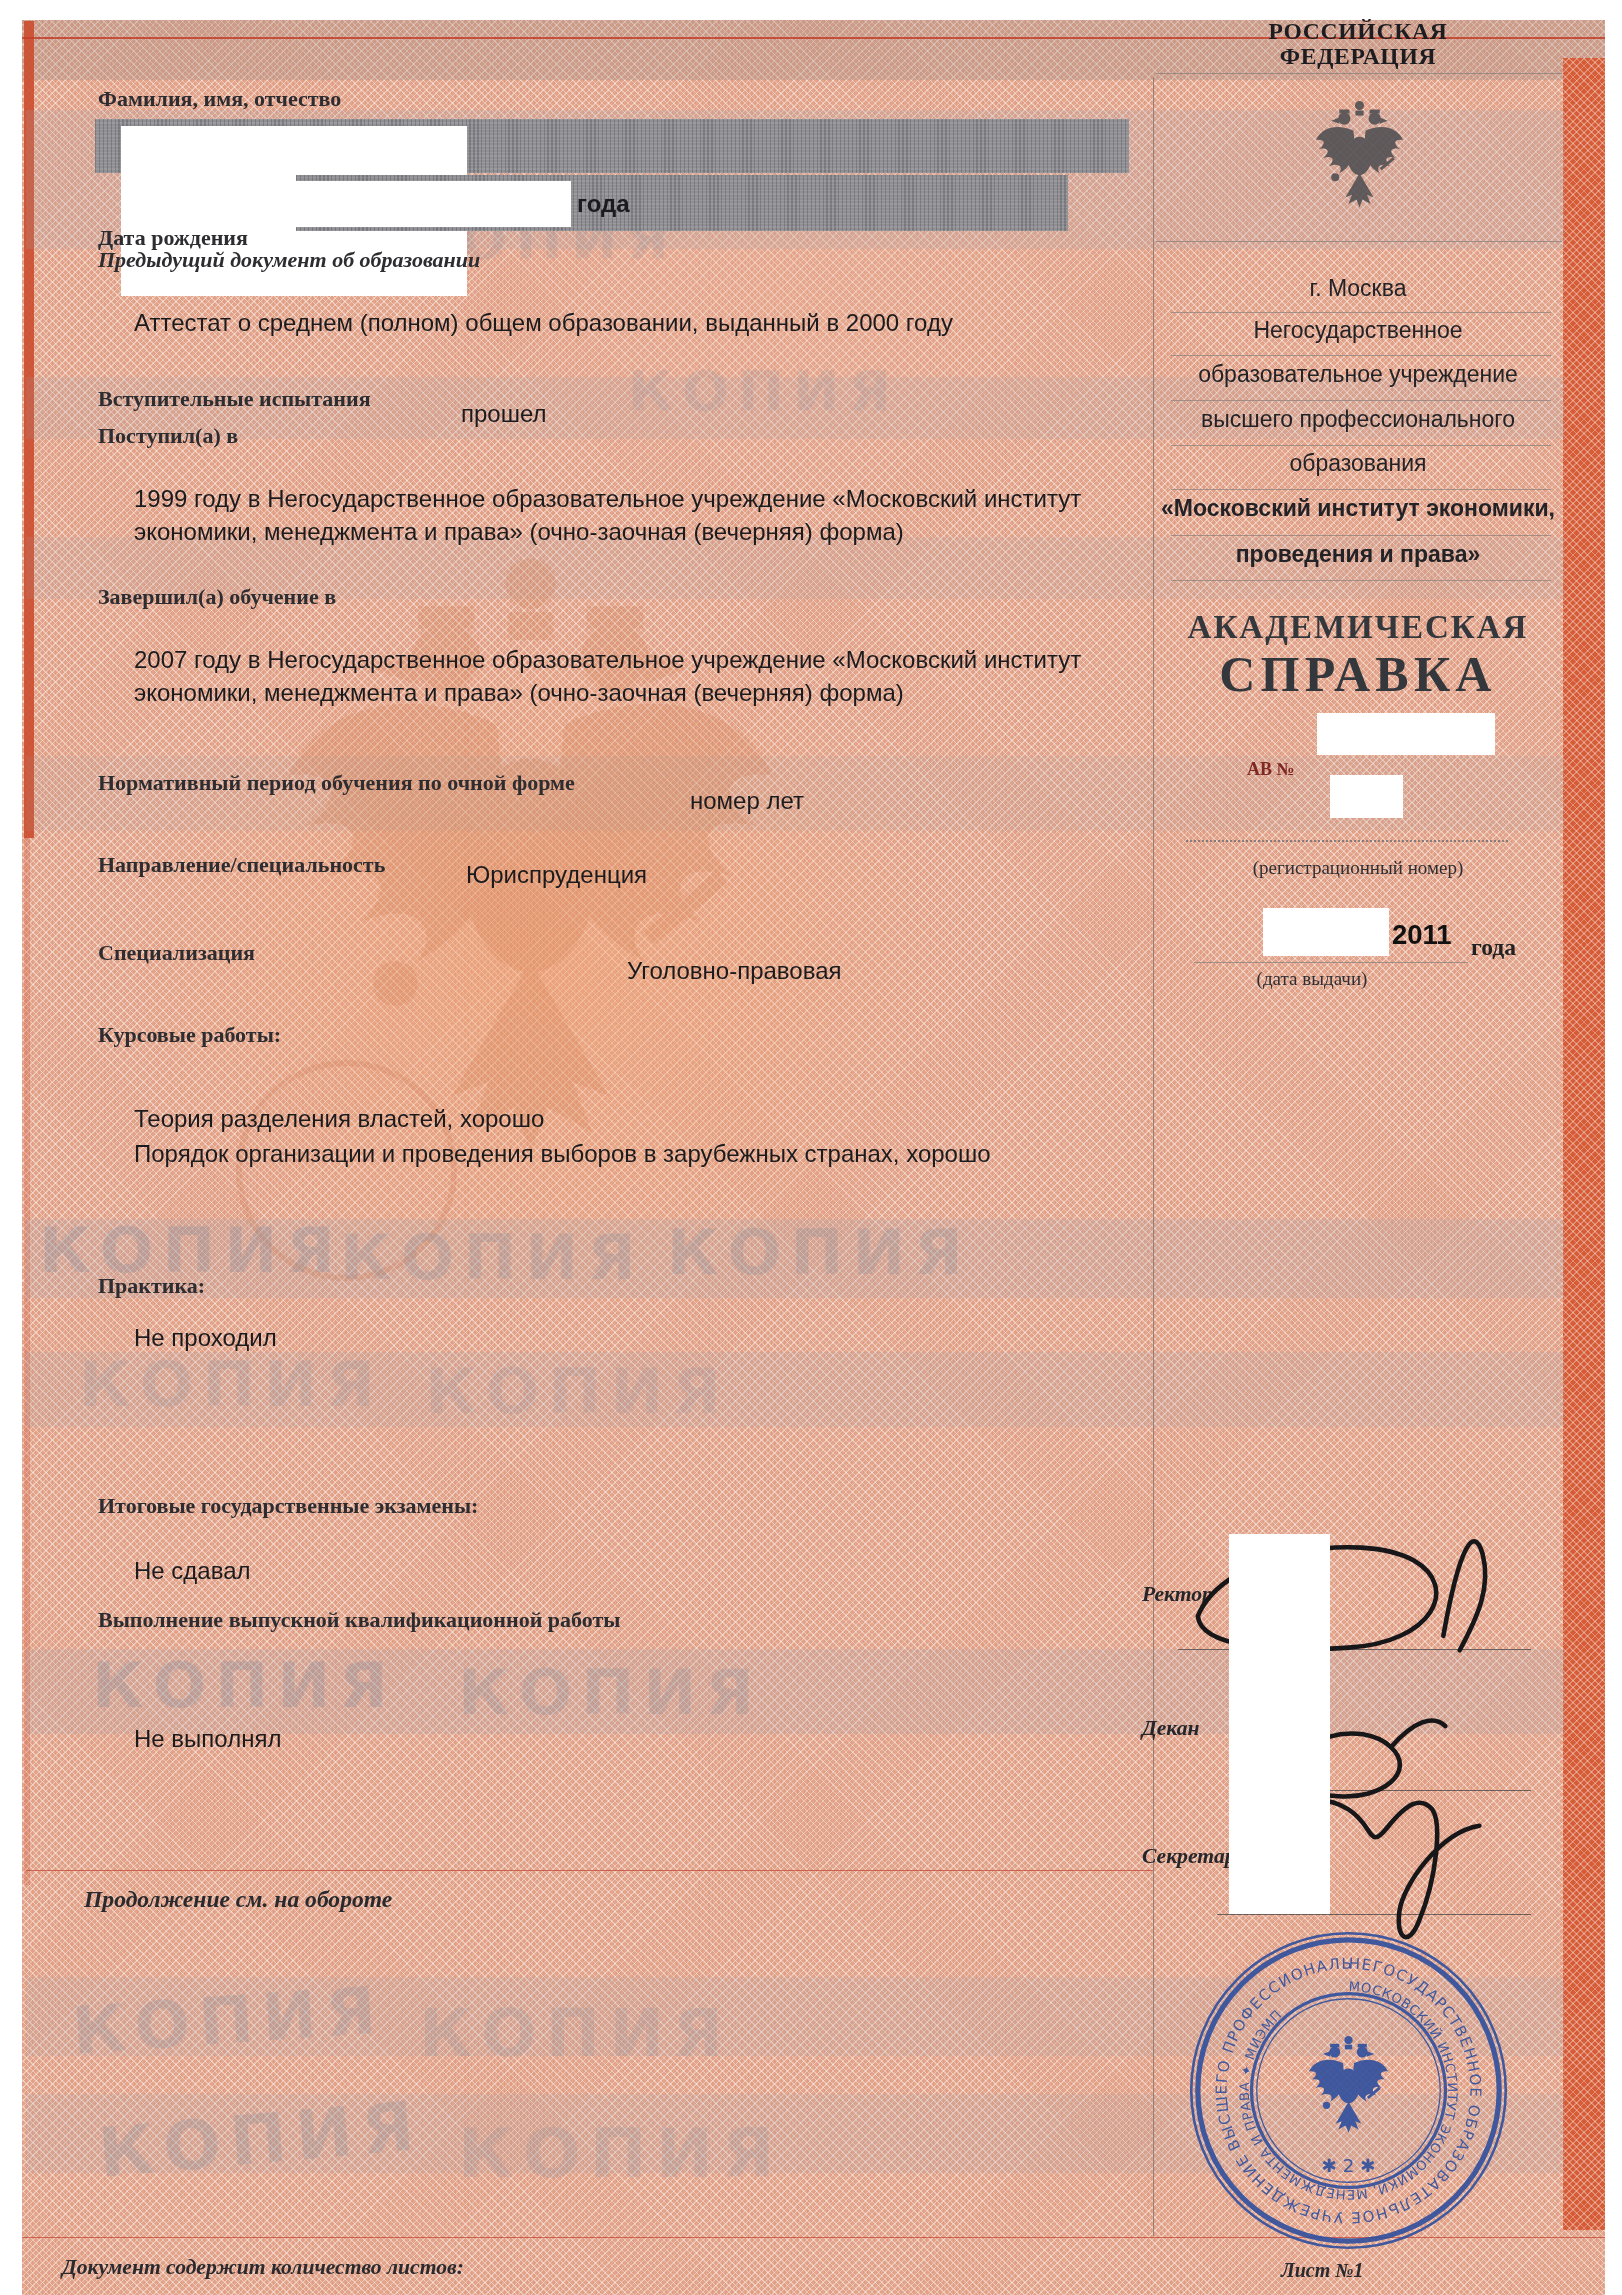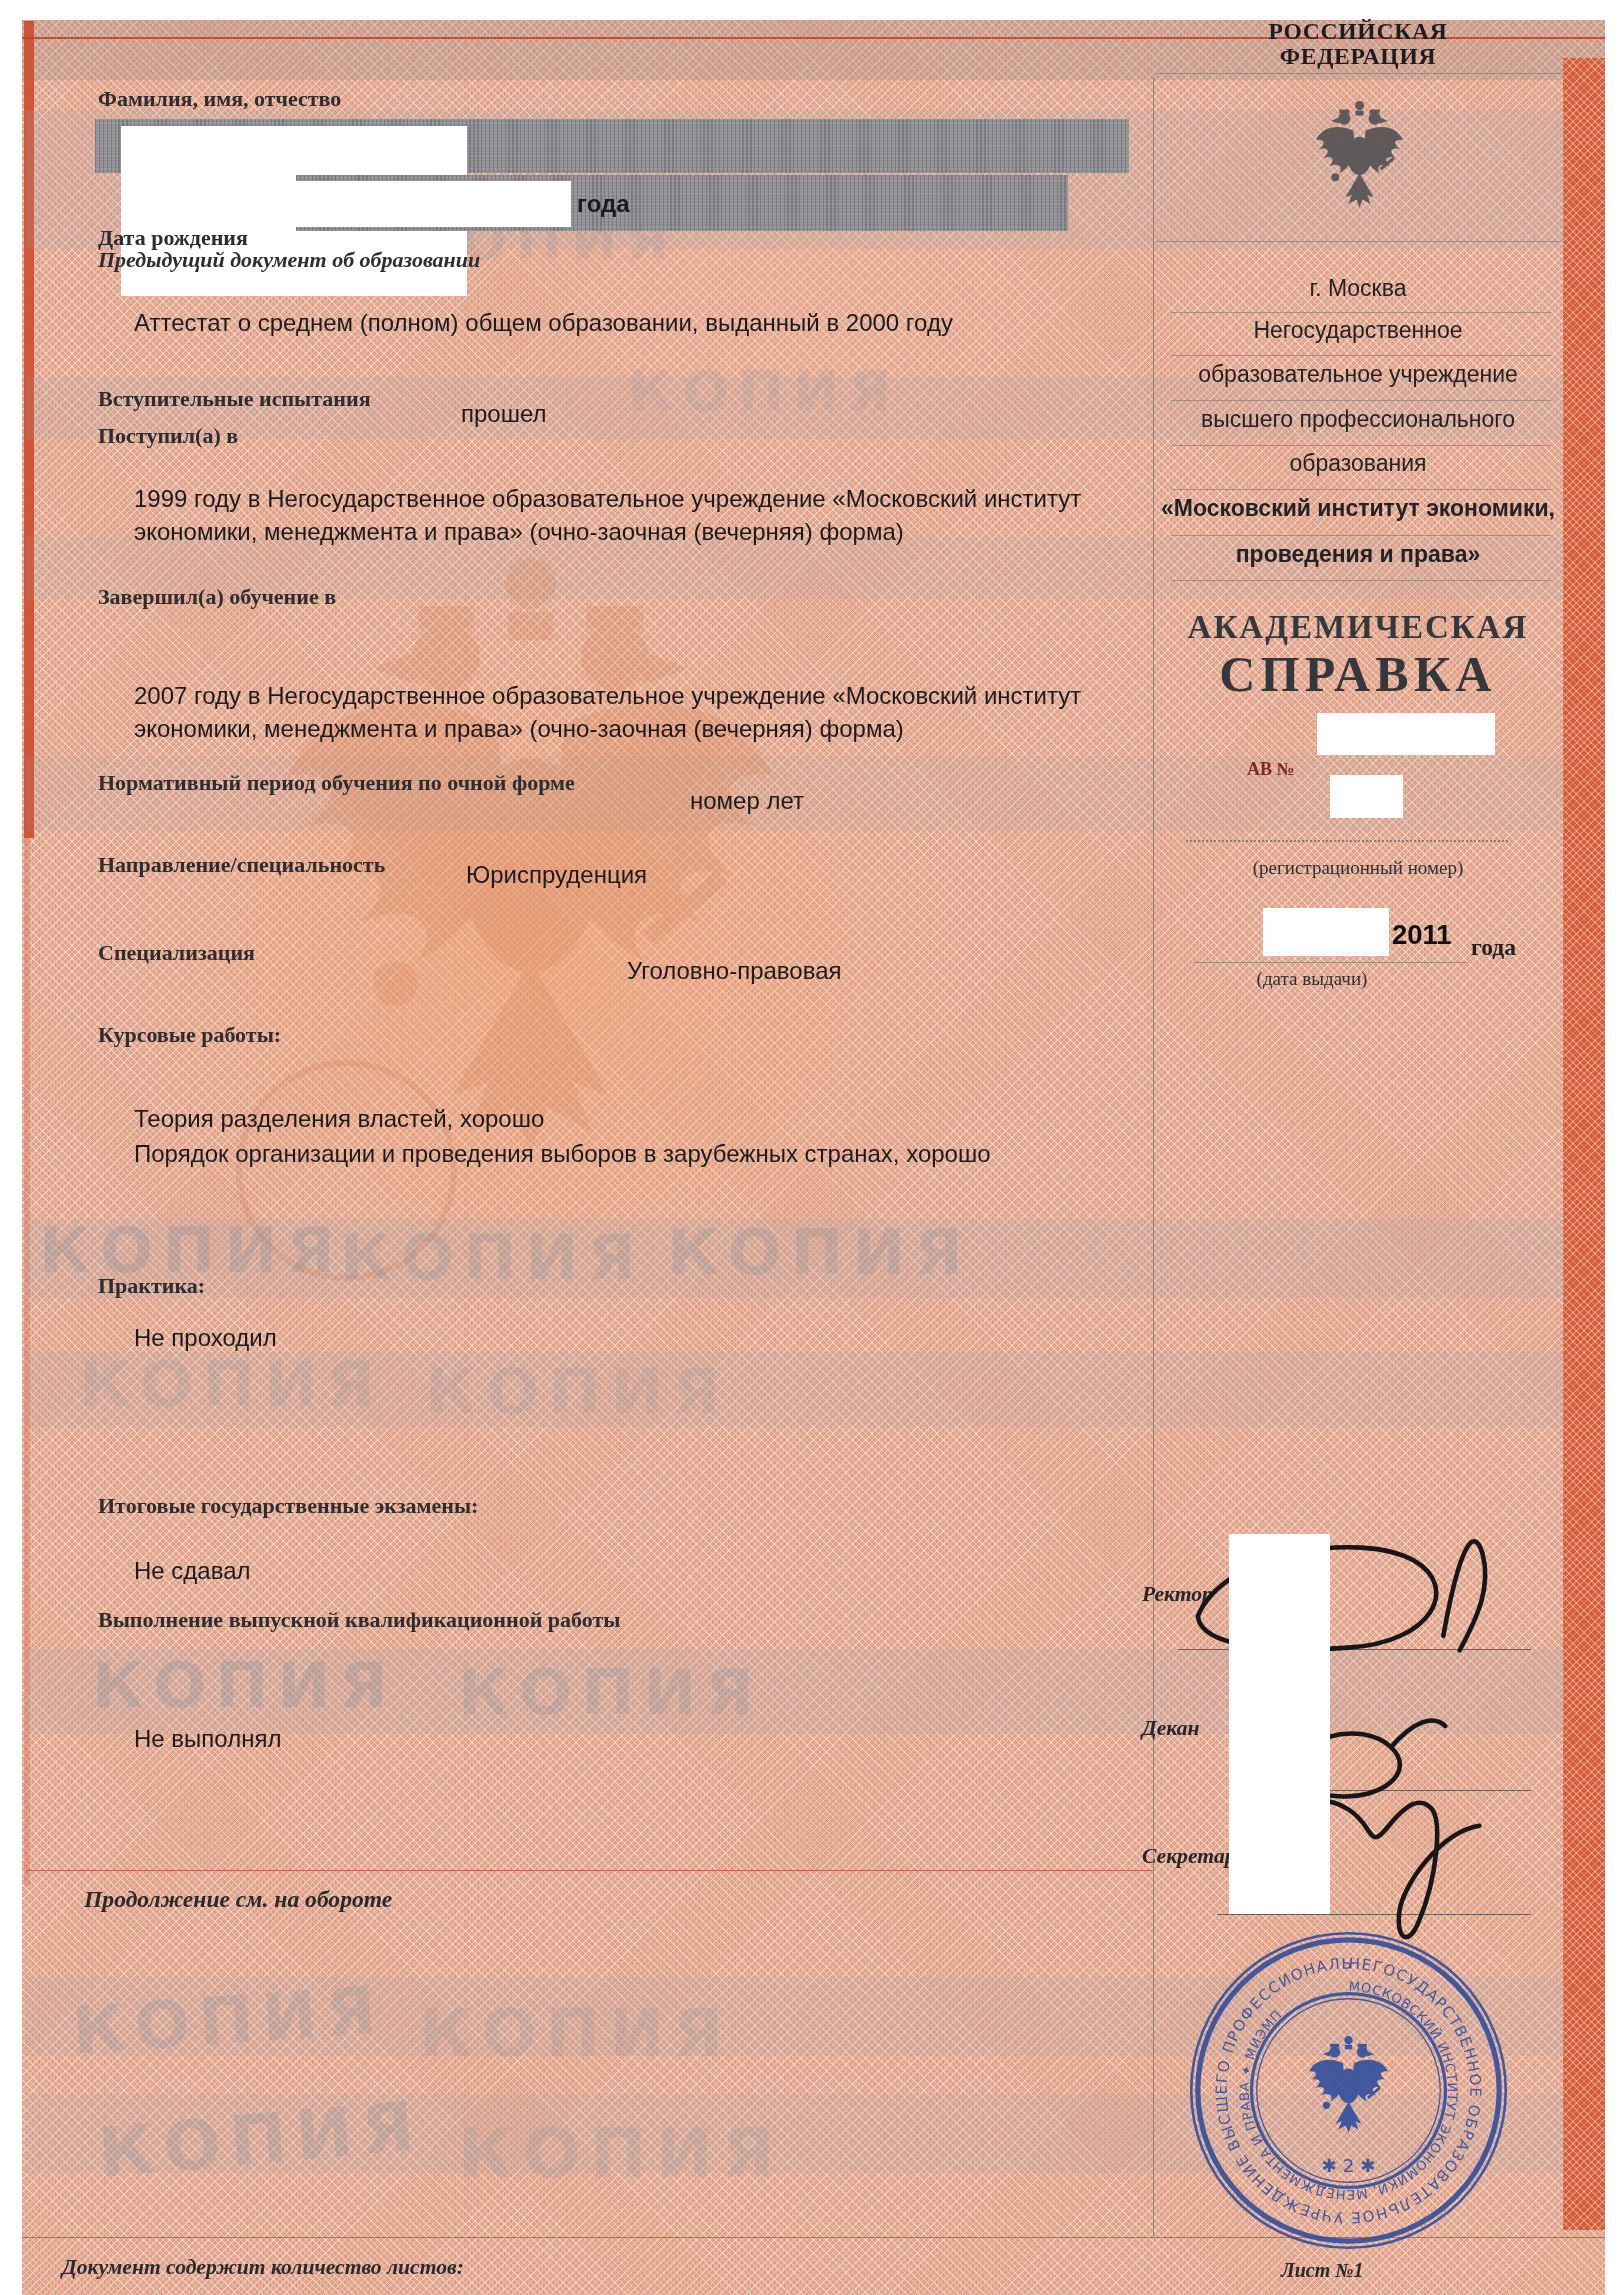--- a/index.html
+++ b/index.html
@@ -110,21 +110,21 @@
 
   <div class="abs lbl" style="left:98px;top:247px;font-style:italic;">Предыдущий документ об образовании</div>
   <div class="abs val" style="left:134px;top:309px;width:968px;">Аттестат о среднем (полном) общем образовании, выданный в 2000 году</div>
 
   <div class="abs lbl" style="left:98px;top:386px;">Вступительные испытания</div>
   <div class="abs val" style="left:461px;top:400px;">прошел</div>
   <div class="abs lbl" style="left:98px;top:423px;">Поступил(а) в</div>
   <div class="abs para" style="left:134px;top:482px;width:982px;">1999 году в Негосударственное образовательное учреждение «Московский институт экономики, менеджмента и права» (очно-заочная (вечерняя) форма)</div>
 
   <div class="abs lbl" style="left:98px;top:584px;">Завершил(а) обучение в</div>
-  <div class="abs para" style="left:134px;top:643px;width:988px;margin-top:36px;">2007 году в Негосударственное образовательное учреждение «Московский институт экономики, менеджмента и права» (очно-заочная (вечерняя)  форма)</div>
+  <div class="abs para" style="left:134px;top:643px;width:988px;">2007 году в Негосударственное образовательное учреждение «Московский институт экономики, менеджмента и права» (очно-заочная (вечерняя)  форма)</div>
 
   <div class="abs lbl" style="left:98px;top:770px;">Нормативный период обучения по очной форме</div>
   <div class="abs val" style="left:690px;top:787px;">номер лет</div>
 
   <div class="abs lbl" style="left:98px;top:852px;">Направление/специальность</div>
   <div class="abs val" style="left:466px;top:861px;">Юриспруденция</div>
 
   <div class="abs lbl" style="left:98px;top:940px;">Специализация</div>
   <div class="abs val" style="left:627px;top:957px;">Уголовно-правовая</div>
 

